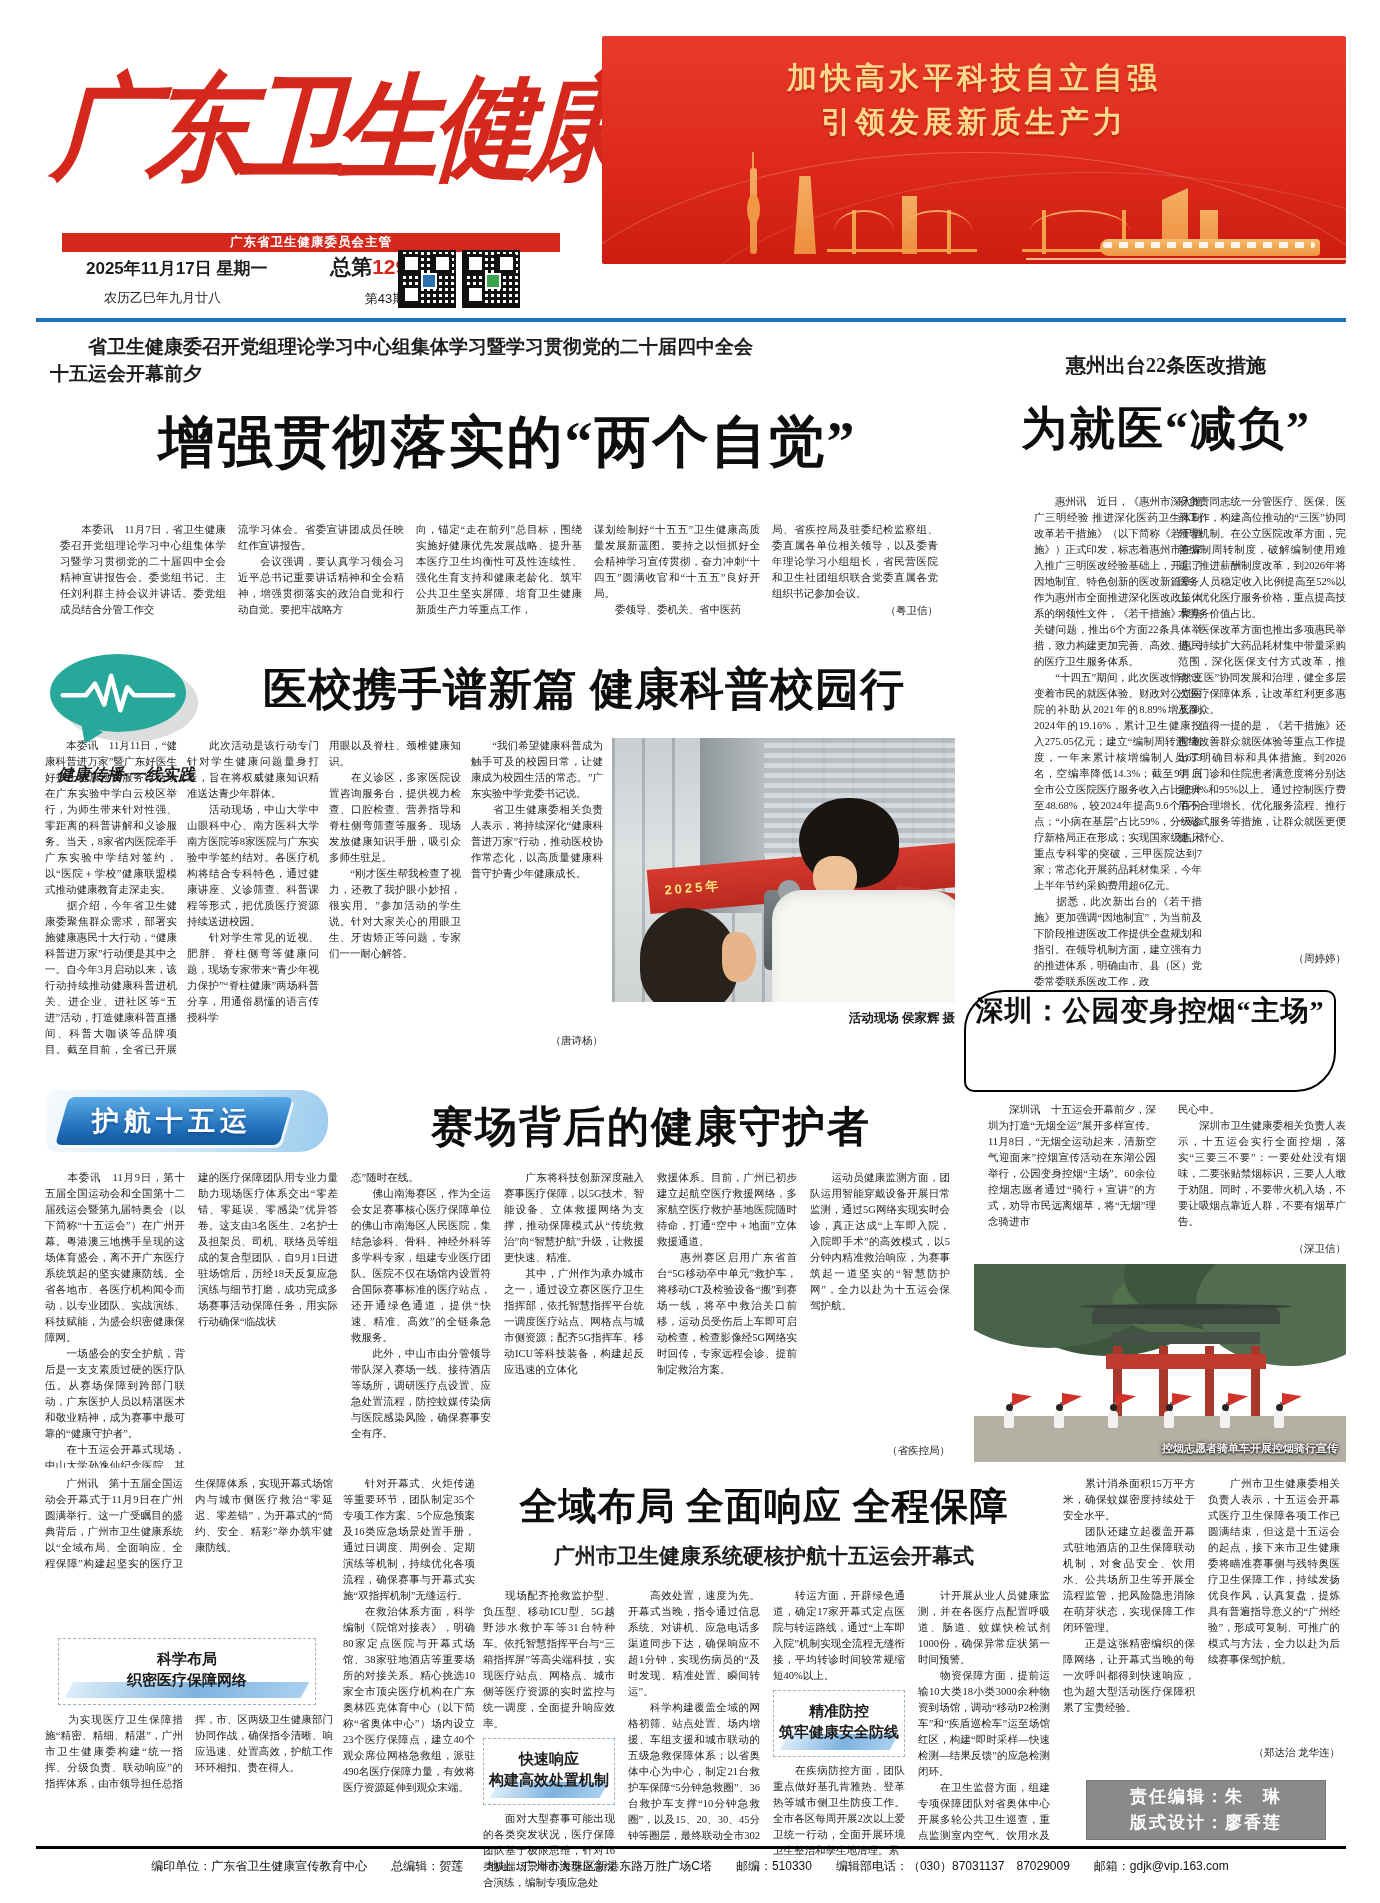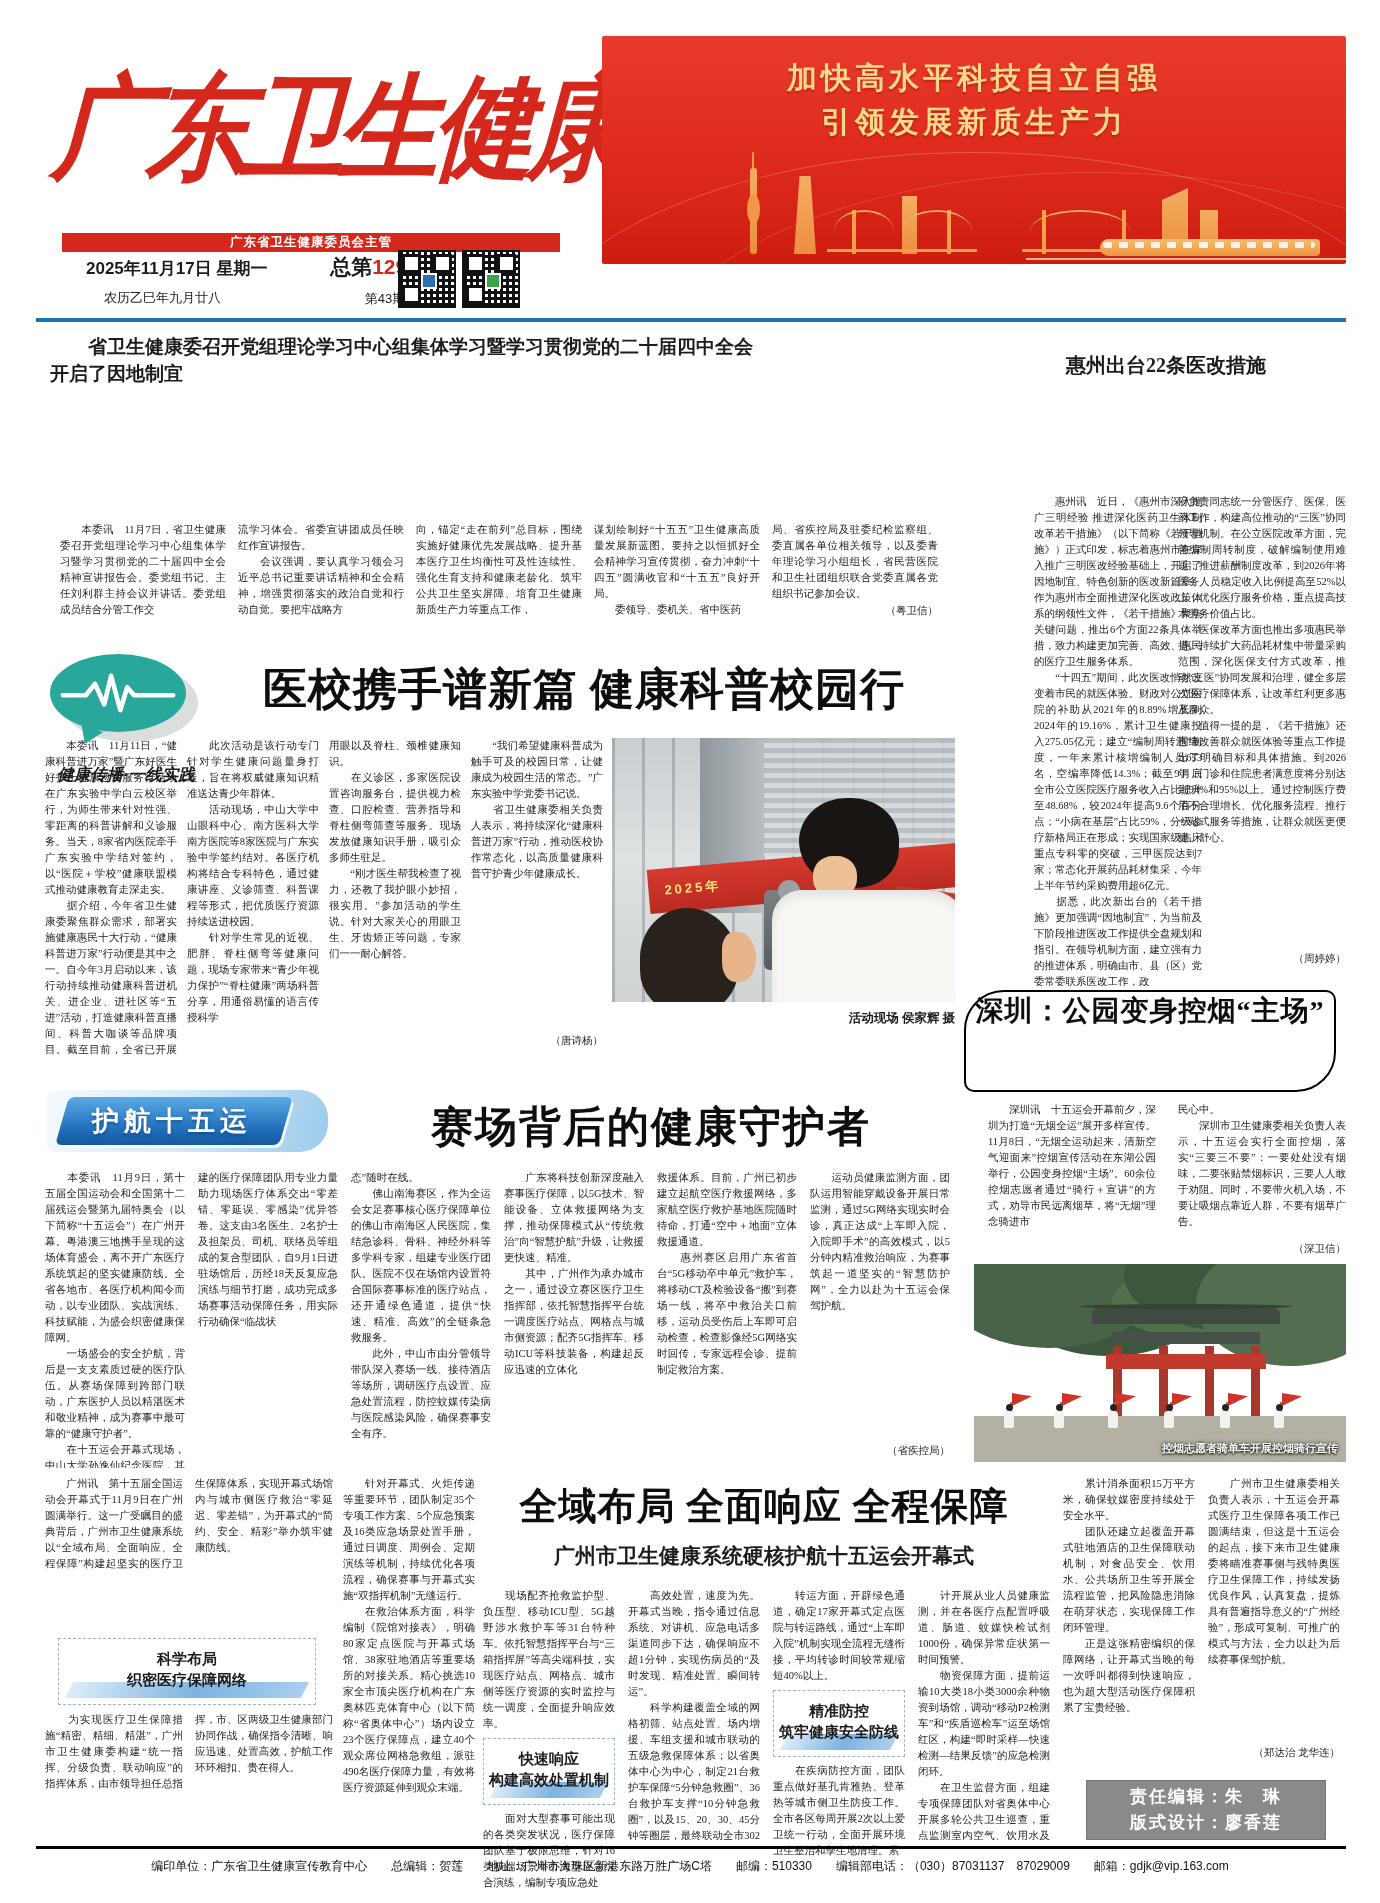--- a/index.html
+++ b/index.html
@@ -222,31 +222,33 @@
       <div class="deck" style="left:420px;width:130px"></div>
       <div class="cable" style="left:428px;width:100px"></div>
       <div id="train"></div>
       <div id="track"></div>
     </div>
   </div>
 
   <div class="abs" id="blue-rule"></div>
 
   <div class="abs" id="s1-kicker1">　　省卫生健康委召开党组理论学习中心组集体学习暨学习贯彻党的二十届四中全会</div>
-  <div class="abs" id="s1-kicker2">开启了因地制宜</div>
+  <div class="abs" id="s1-kicker2">十五运会开幕前夕</div>
+  <div class="abs hl" id="s1-headline">增强贯彻落实的“两个自觉”</div>
   <div class="abs bt s1col" id="s1c0">　　本委讯　11月7日，省卫生健康委召开党组理论学习中心组集体学习暨学习贯彻党的二十届四中全会精神宣讲报告会。委党组书记、主任刘利群主持会议并讲话。委党组成员结合分管工作交</div>
   <div class="abs bt s1col" id="s1c1">流学习体会。省委宣讲团成员任映红作宣讲报告。
 　　会议强调，要认真学习领会习近平总书记重要讲话精神和全会精神，增强贯彻落实的政治自觉和行动自觉。要把牢战略方</div>
   <div class="abs bt s1col" id="s1c2">向，锚定“走在前列”总目标，围绕实施好健康优先发展战略、提升基本医疗卫生均衡性可及性连续性、强化生育支持和健康老龄化、筑牢公共卫生坚实屏障、培育卫生健康新质生产力等重点工作，</div>
   <div class="abs bt s1col" id="s1c3">谋划绘制好“十五五”卫生健康高质量发展新蓝图。要持之以恒抓好全会精神学习宣传贯彻，奋力冲刺“十四五”圆满收官和“十五五”良好开局。
 　　委领导、委机关、省中医药</div>
   <div class="abs bt s1col" id="s1c4">局、省疾控局及驻委纪检监察组、委直属各单位相关领导，以及委青年理论学习小组组长，省民营医院和卫生社团组织联合党委直属各党组织书记参加会议。</div>
   <div class="abs byline" id="s1-byline">（粤卫信）</div>
 
   <div class="abs" id="s2-kicker">惠州出台22条医改措施</div>
+  <div class="abs hl" id="s2-headline">为就医“减负”</div>
   <div class="abs bt" id="s2c0">　　惠州讯　近日，《惠州市深入推广三明经验 推进深化医药卫生体制改革若干措施》（以下简称《若干措施》）正式印发，标志着惠州市在深入推广三明医改经验基础上，开启了因地制宜、特色创新的医改新篇章。作为惠州市全面推进深化医改政策体系的纲领性文件，《若干措施》聚焦关键问题，推出6个方面22条具体举措，致力构建更加完善、高效、惠民的医疗卫生服务体系。
 　　“十四五”期间，此次医改悄然改变着市民的就医体验。财政对公立医院的补助从2021年的8.89%增长到2024年的19.16%，累计卫生健康投入275.05亿元；建立“编制周转池”制度，一年来累计核增编制人员653名，空编率降低14.3%；截至9月底全市公立医院医疗服务收入占比提升至48.68%，较2024年提高9.6个百分点；“小病在基层”占比59%，分级诊疗新格局正在形成；实现国家级临床重点专科零的突破，三甲医院达到7家；常态化开展药品耗材集采，今年上半年节约采购费用超6亿元。
 　　据悉，此次新出台的《若干措施》更加强调“因地制宜”，为当前及下阶段推进医改工作提供全盘规划和指引。在领导机制方面，建立强有力的推进体系，明确由市、县（区）党委常委联系医改工作，政</div>
   <div class="abs bt" id="s2c1">府负责同志统一分管医疗、医保、医药工作，构建高位推动的“三医”协同领导机制。在公立医院改革方面，完善编制周转制度，破解编制使用难题；推进薪酬制度改革，到2026年将医务人员稳定收入比例提高至52%以上；优化医疗服务价格，重点提高技术劳务价值占比。
 　　医保改革方面也推出多项惠民举措。持续扩大药品耗材集中带量采购范围，深化医保支付方式改革，推动“三医”协同发展和治理，健全多层次医疗保障体系，让改革红利更多惠及群众。
 　　值得一提的是，《若干措施》还围绕改善群众就医体验等重点工作提出了明确目标和具体措施。到2026年，门诊和住院患者满意度将分别达到94%和95%以上。通过控制医疗费用不合理增长、优化服务流程、推行一站式服务等措施，让群众就医更便捷、舒心。</div>
   <div class="abs byline" id="s2-byline">（周婷婷）</div>
 
   <div class="abs" id="bubble-shadow"></div>
   <div class="abs" id="bubble">

